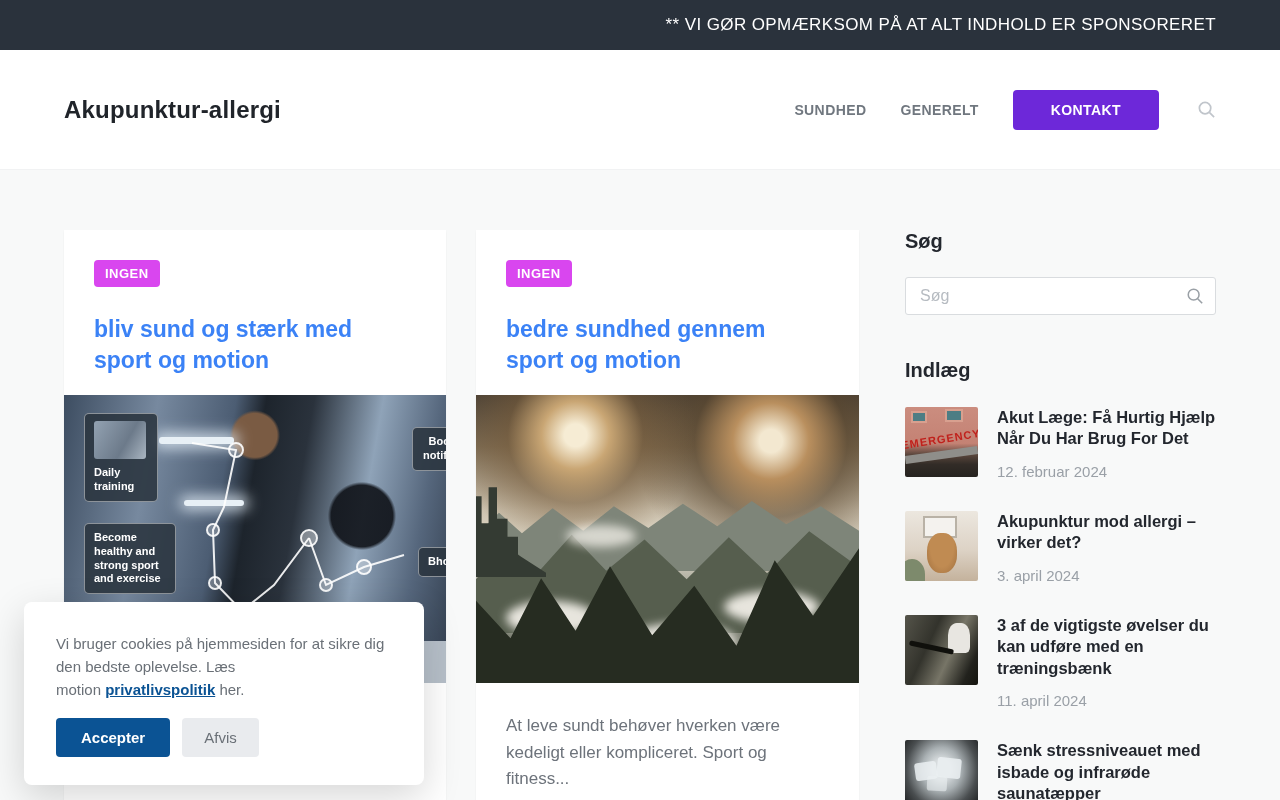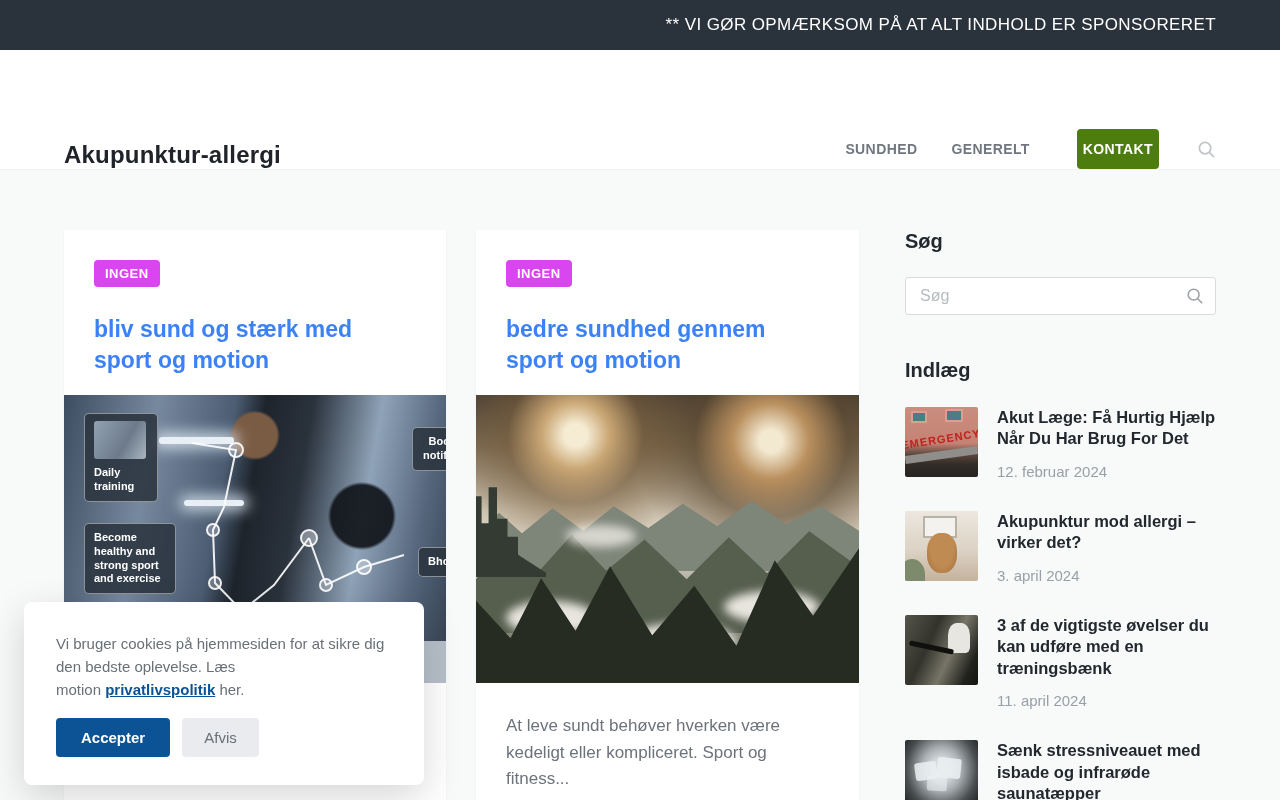--- a/index.html
+++ b/index.html
@@ -5,27 +5,27 @@
   * { margin:0; padding:0; box-sizing:border-box; }
   html,body { width:1280px; height:800px; overflow:hidden; background:#fff;
     font-family:"Liberation Sans","DejaVu Sans",sans-serif; }
 
   
   .banner { height:50px; background:#2a323c; display:flex; align-items:center;
     justify-content:flex-end; padding:0 64px; }
   .banner span { color:#fff; font-size:17px; letter-spacing:.4px; font-weight:400; }
 
   
-  .site-header { height:120px; background:#fff; display:flex; align-items:flex-end;
+  .site-header { height:120px; background:#fff; display:flex; align-items:center;
     justify-content:space-between; padding:0 64px; border-bottom:1px solid #f1f2f3; }
   .logo { font-size:24px; font-weight:700; color:#20242a; letter-spacing:.2px; cursor:pointer; }
   .nav { display:flex; align-items:center; gap:34px; }
   .nav-link { font-size:14px; font-weight:600; color:#70777f; letter-spacing:.4px; cursor:pointer; }
-  .nav-btn { background:#4d7c0f; color:#fff; font-size:14px; font-weight:600;
-    letter-spacing:.4px; padding:12px 6px; border:none; border-radius:4px; cursor:pointer;margin-left:13px; }
+  .nav-btn { background:#6d28d9; color:#fff; font-size:14px; font-weight:600;
+    letter-spacing:.4px; padding:12px 38px; border:none; border-radius:4px; cursor:pointer; }
   .hdr-search { margin-left:4px; cursor:pointer; display:flex; align-items:center; }
 
   
   .page-bg { background:#f8f9f9; min-height:630px; padding:60px 64px 0; display:flex; }
   .cards { display:flex; gap:30px; }
   .card { width:382px; background:#fff; padding:30px 30px 40px;
     box-shadow:0 1px 2px rgba(0,0,0,.05); }
   .badge { display:inline-block; background:#d946ef; color:#fff; font-size:13px;
     font-weight:600; letter-spacing:.5px; padding:6px 11px; border-radius:4px; cursor:pointer; }
   .card h2 { margin-top:27px; font-size:23px; line-height:1.33; font-weight:700;

